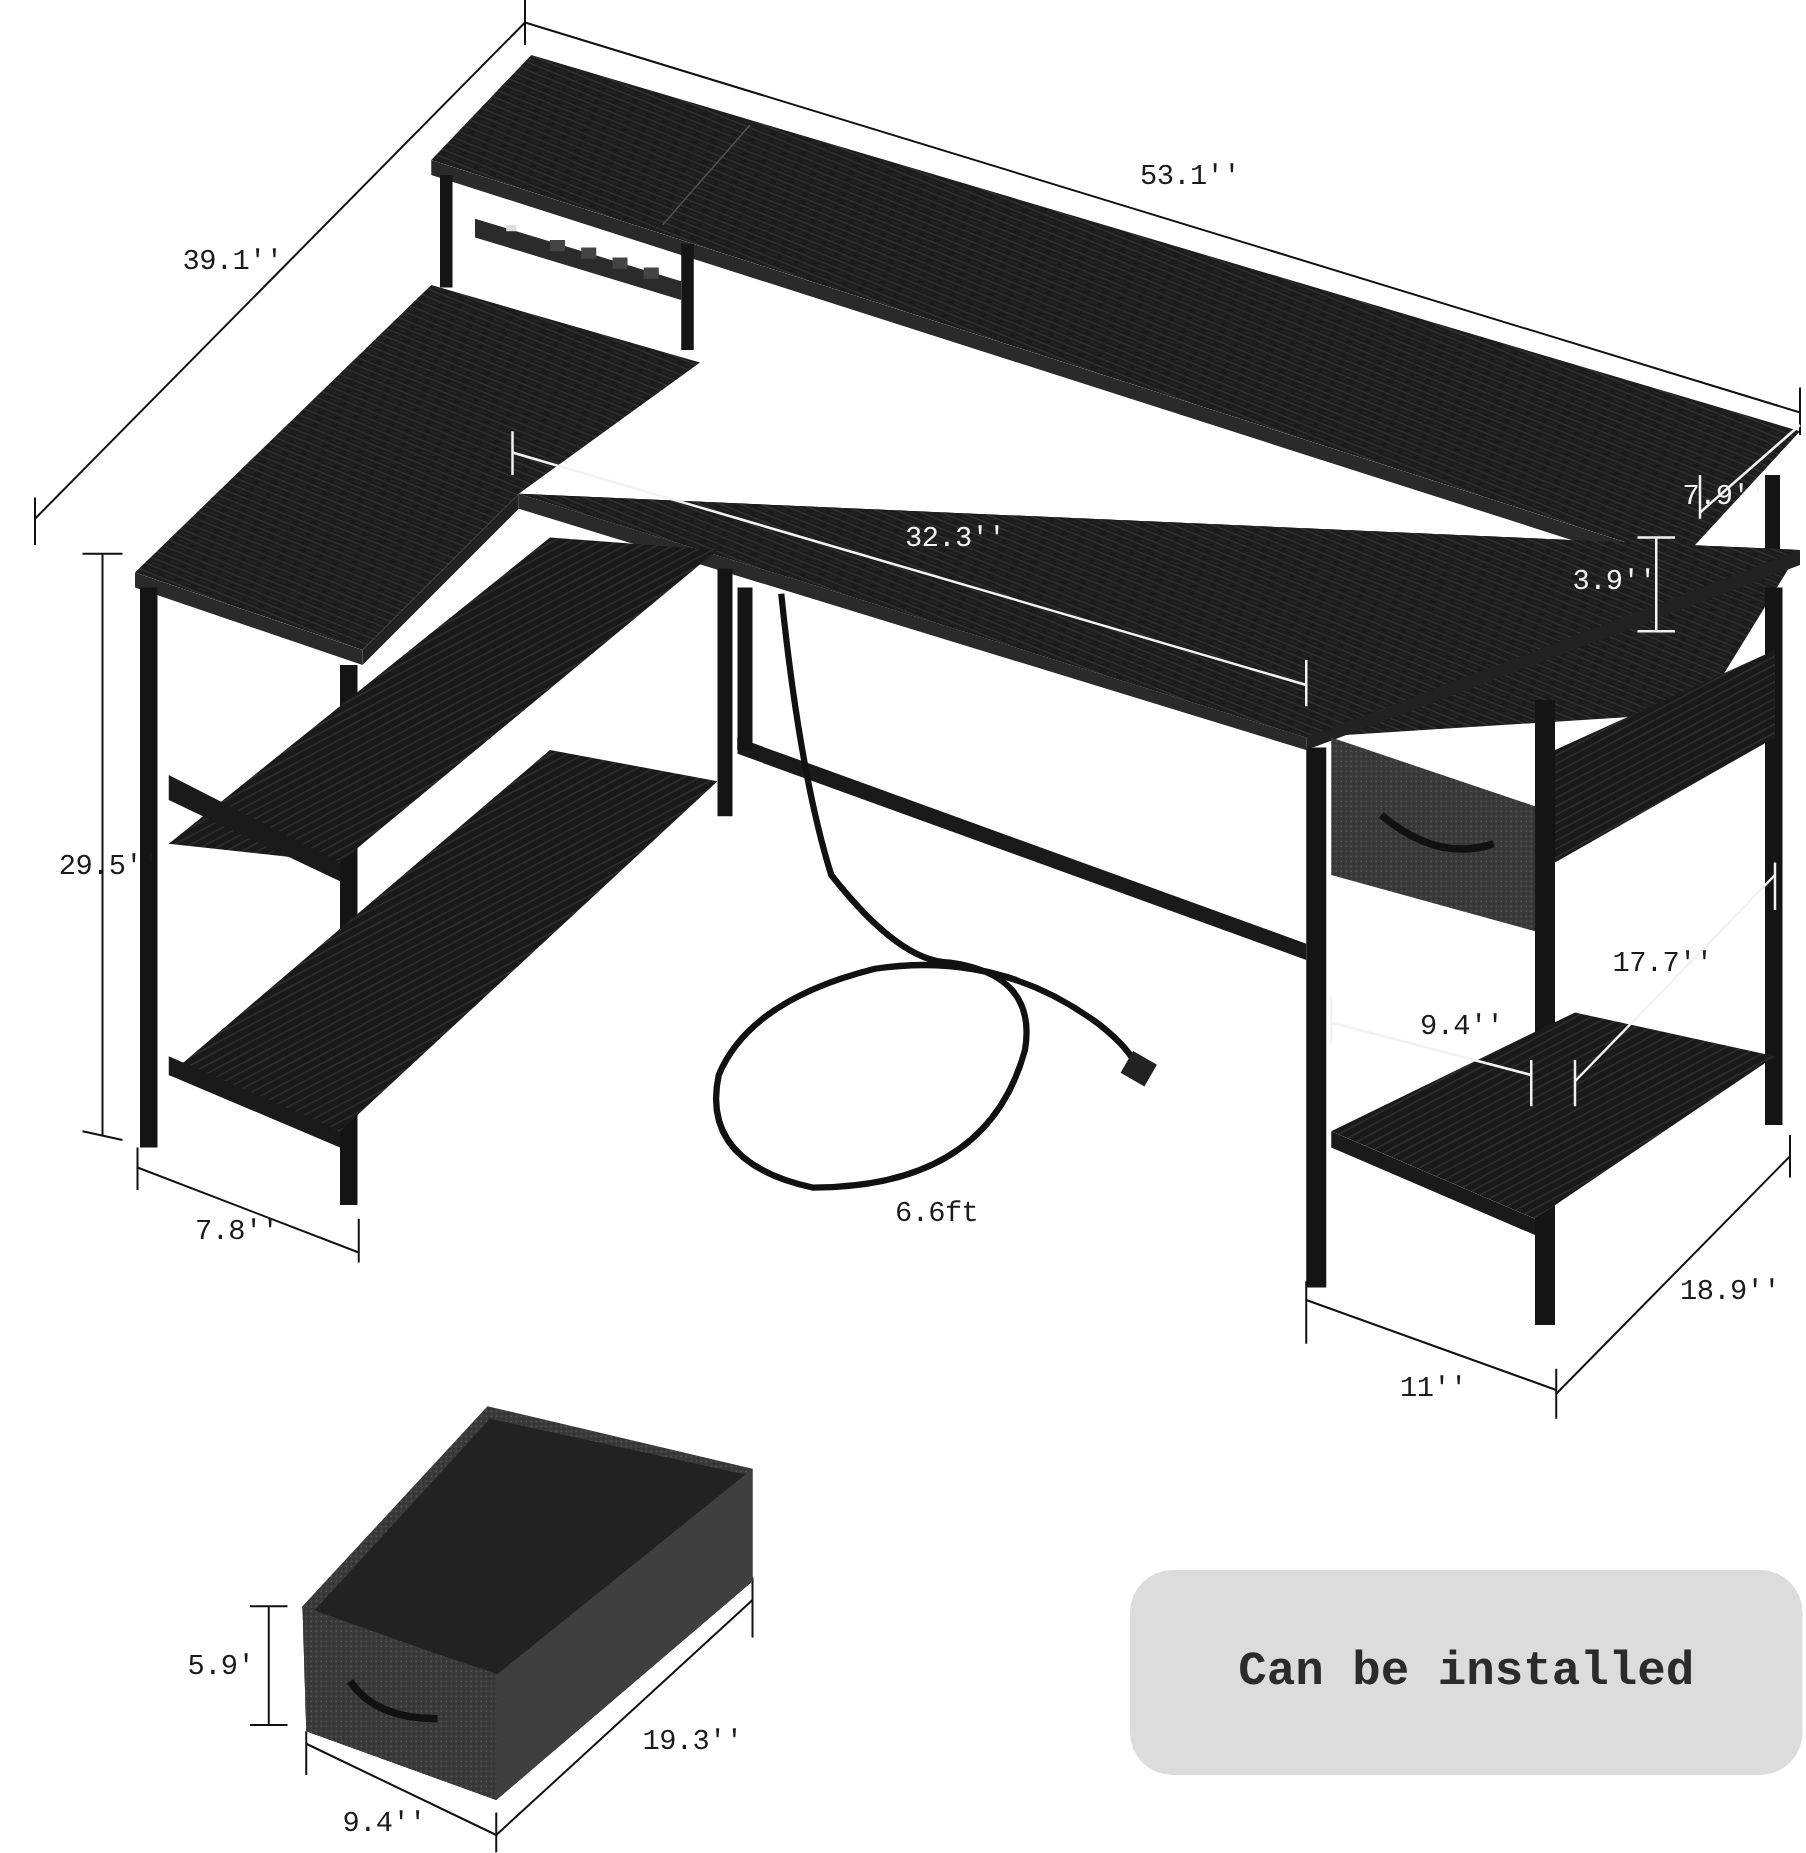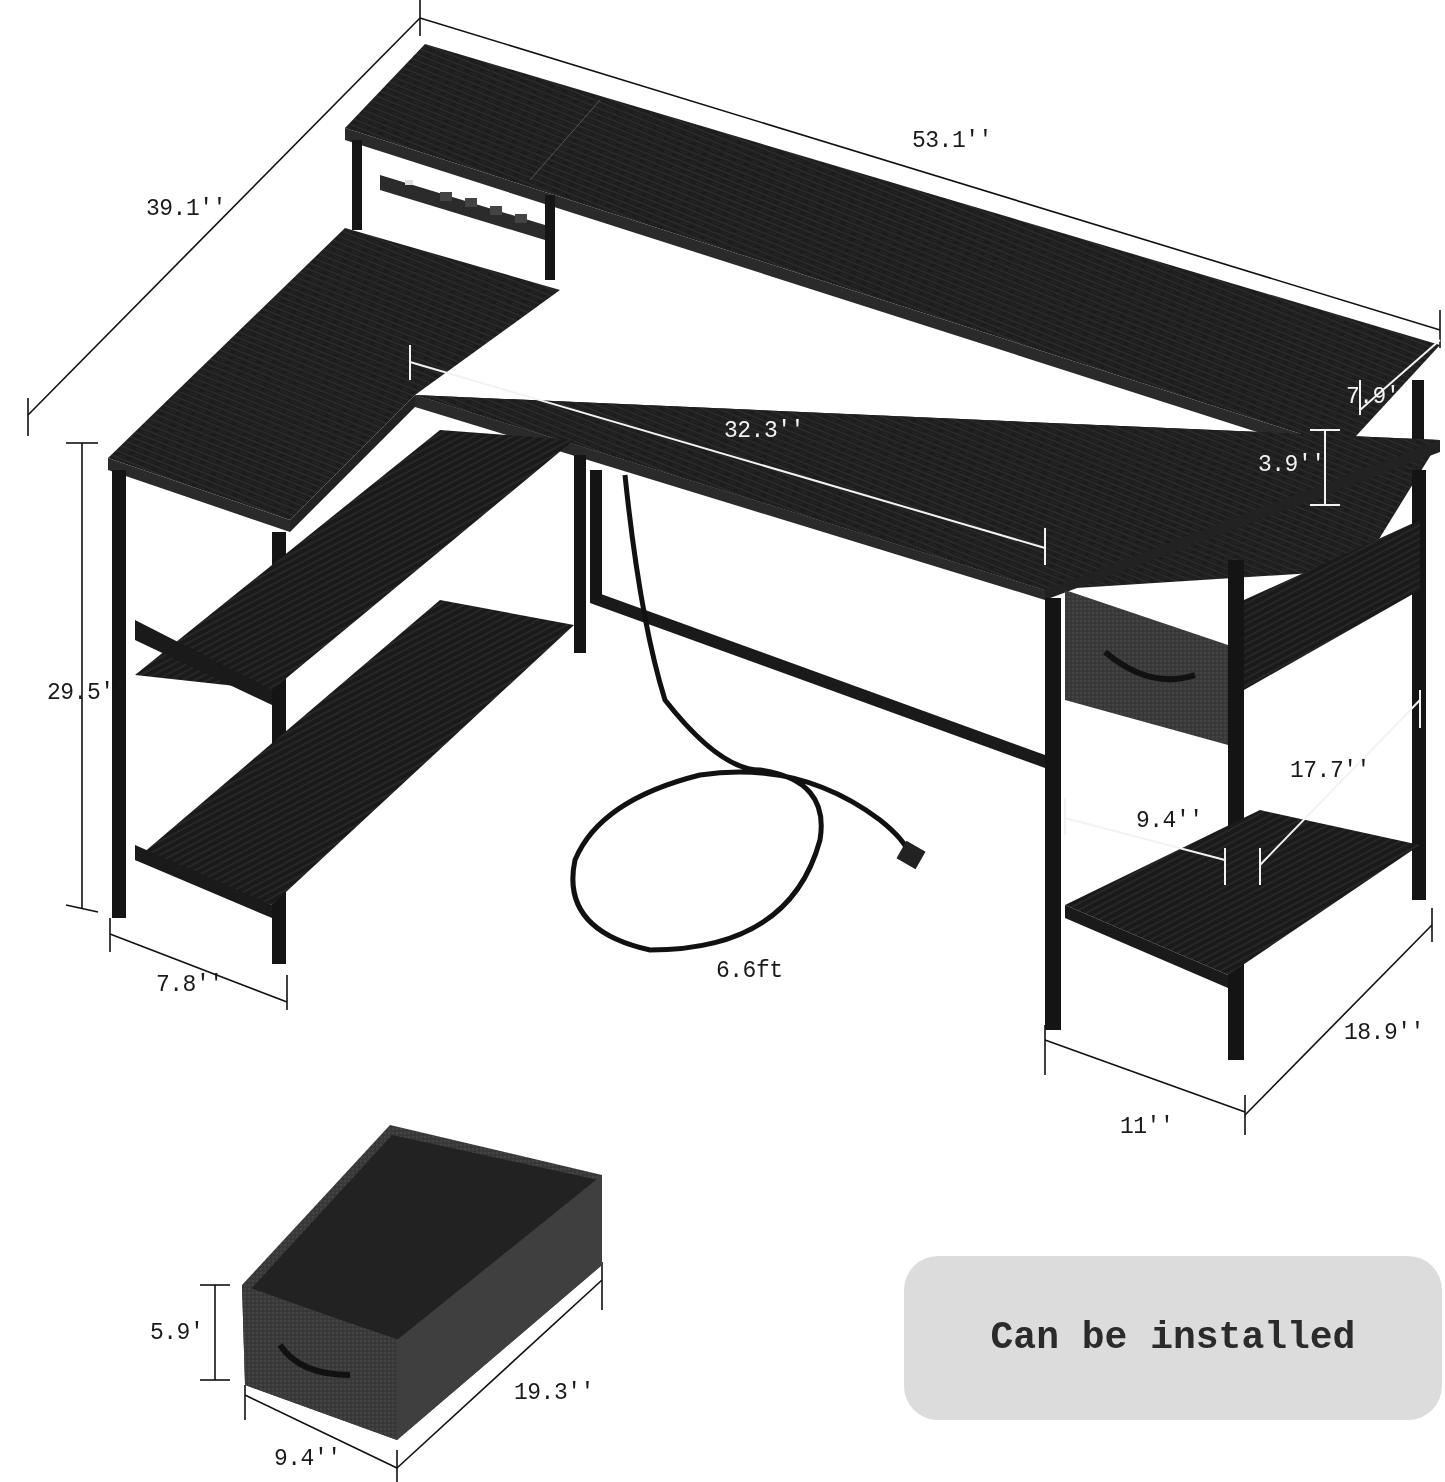--- a/index.html
+++ b/index.html
@@ -154,21 +154,21 @@
 <div class="dim" style="left:912px;top:128px;">53.1''</div>
 <div class="dim" style="left:146px;top:196px;">39.1''</div>
 <div class="dim" style="left:0px;top:680px;padding-left:47px;">29.5''</div>
 <div class="dim light" style="left:1346px;top:340px;margin-top:44px;">7.9''</div>
 <div class="dim light" style="left:1258px;top:452px;">3.9''</div>
 <div class="dim light" style="left:724px;top:418px;">32.3''</div>
 <div class="dim" style="left:156px;top:972px;">7.8''</div>
 <div class="dim" style="left:716px;top:958px;">6.6ft</div>
 <div class="dim" style="left:1136px;top:808px;">9.4''</div>
 <div class="dim" style="left:1290px;top:758px;">17.7''</div>
-<div class="dim" style="left:1120px;top:1098px;margin-top:16px;">11''</div>
+<div class="dim" style="left:1120px;top:1098px;">11''</div>
 <div class="dim" style="left:1344px;top:1020px;">18.9''</div>
 <div class="dim" style="left:150px;top:1320px;">5.9'</div>
 <div class="dim" style="left:514px;top:1380px;">19.3''</div>
 <div class="dim" style="left:274px;top:1446px;">9.4''</div>
 
 <div class="badge">
   <span>Can be installed</span>
 </div>
 
 </body></html>

